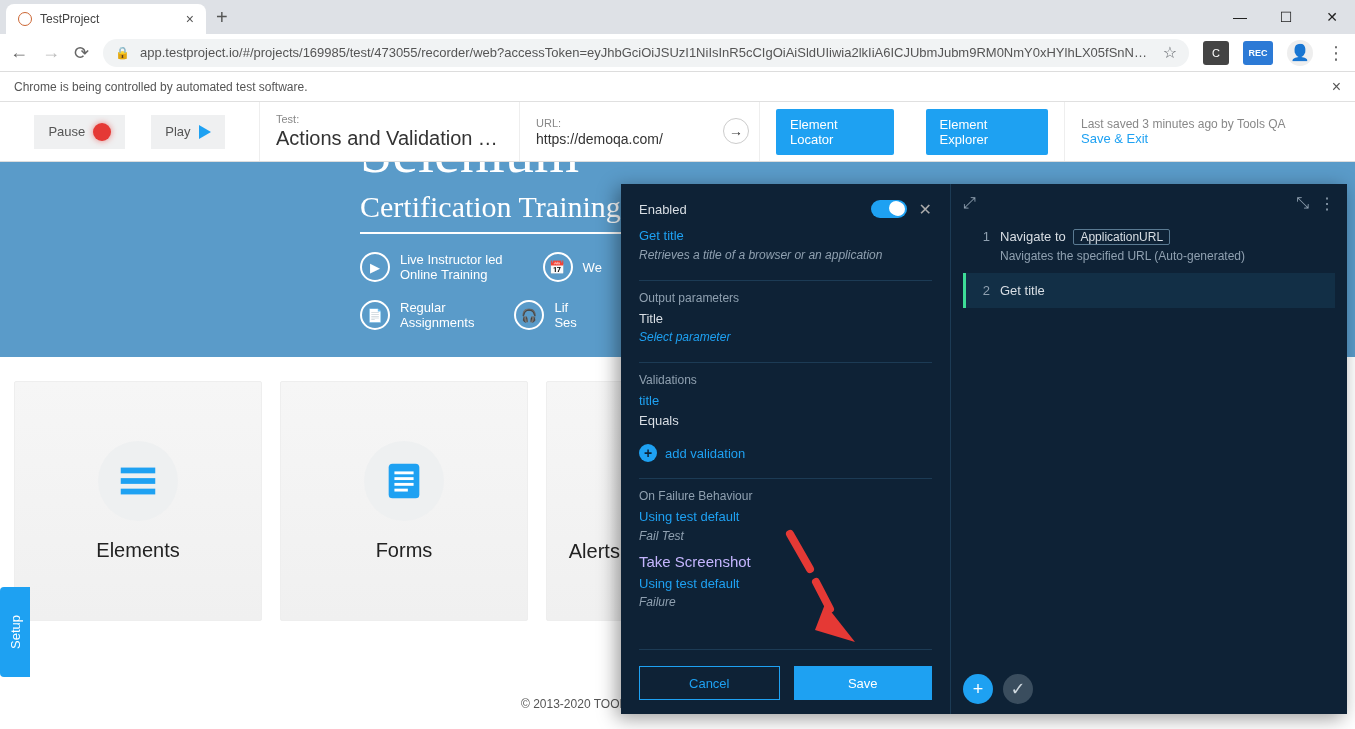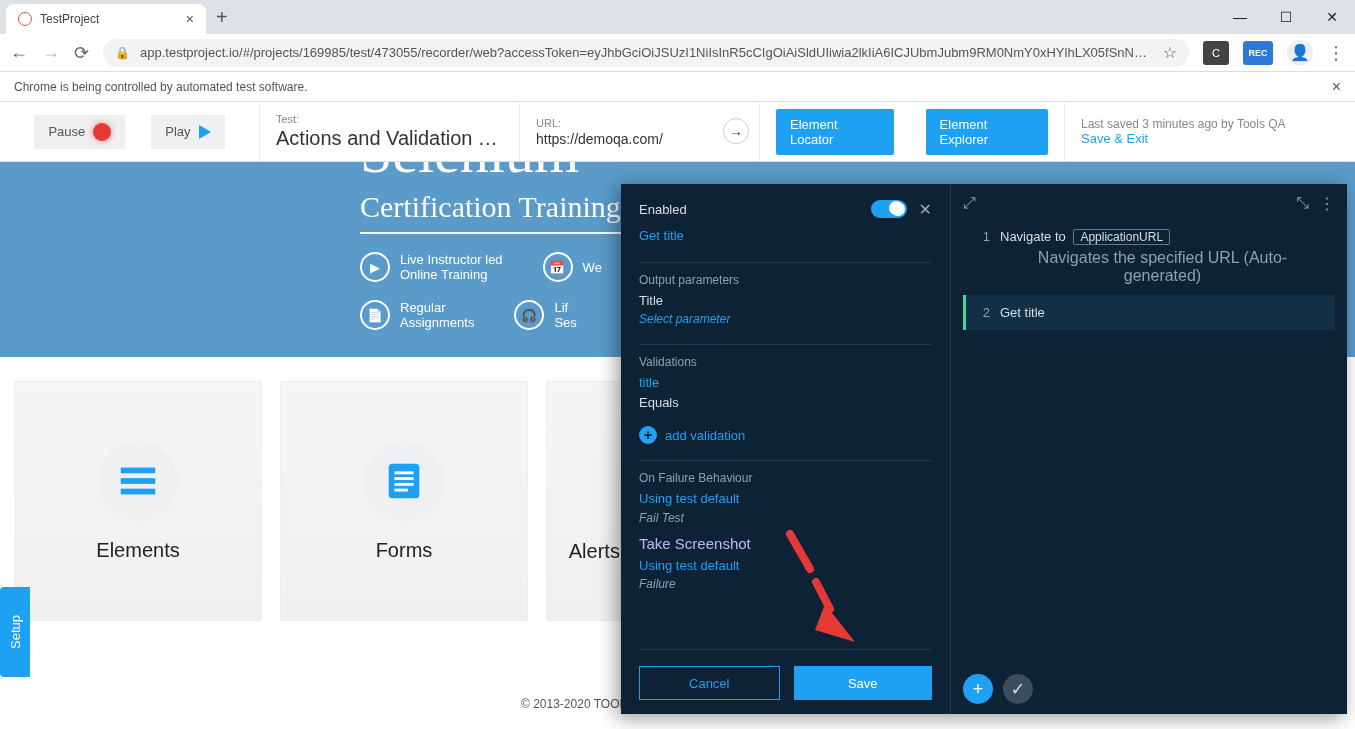--- a/index.html
+++ b/index.html
@@ -84,21 +84,21 @@
   .plus-circ { width: 18px; height: 18px; border-radius: 50%; background: #1ea1f2; color: #0e2236; font-weight: bold; display: flex; align-items: center; justify-content: center; font-size: 14px; }
   .ov-btns { margin-top: auto; display: flex; gap: 14px; padding-top: 16px; border-top:1px solid #1c3b55;}
   .obtn { flex: 1; height: 34px; display: flex; align-items: center; justify-content: center; font-size: 13px; cursor: pointer; }
   .obtn.outline { border: 1px solid #1ea1f2; color: #1ea1f2; }
   .obtn.fill { background: #1ea1f2; color: #fff; }
 
   .step { display: flex; gap: 10px; padding: 10px 10px; border-left: 3px solid transparent; cursor: pointer; }
   .step.active { background: #122f46; border-left-color: #3ddc97; }
   .step-num { color: #8fa0b0; width: 14px; text-align: right; }
   .step-body { flex: 1; }
-  .step-sub { font-size: 16px; color: #8fa0b0; margin-top: 4px; text-align: center; }
+  .step-sub { font-size: 12px; color: #8fa0b0; margin-top: 4px; }
   .param-box { display: inline-block; border: 1px solid #5a7a92; padding: 0 6px; border-radius: 2px; font-size: 12px; margin-left: 4px; }
   .ov-right-top { display:flex; gap:10px; margin-bottom:6px;}
   .ov-tool { font-size: 16px; color: #8fa0b0; cursor: pointer; }
   .ov-tool.auto { margin-left:auto;}
   .fab-row { position:absolute; bottom:10px; left:12px; display:flex; gap:10px;}
   .fab { width:30px; height:30px; border-radius:50%; display:flex; align-items:center; justify-content:center; font-size:18px; cursor:pointer;}
   .fab.add { background:#1ea1f2; color:#fff;}
   .fab.chk { background:#3a4d5e; color:#cfd8df;}
 
   
@@ -235,20 +235,21 @@
   <div class="ov-left">
     <div class="ov-row">
       <span>Enabled</span>
       <span class="toggle">
           <span class="toggle-check">✓</span>
         </span>
       <span class="ov-close">✕</span>
     </div>
     <div class="ov-block">
       <div class="linklike">Get title</div>
+      <div class="italic">Retrieves a title of a browser or an application</div>
     </div>
     <div class="sect-head">Output parameters</div>
     <div class="ov-block">
       <div>Title</div>
       <div class="linklike italic" style="color:#1ea1f2">Select parameter</div>
     </div>
     <div class="sect-head">Validations</div>
     <div class="ov-block">
       <div class="linklike">title</div>
       <div>Equals</div>

